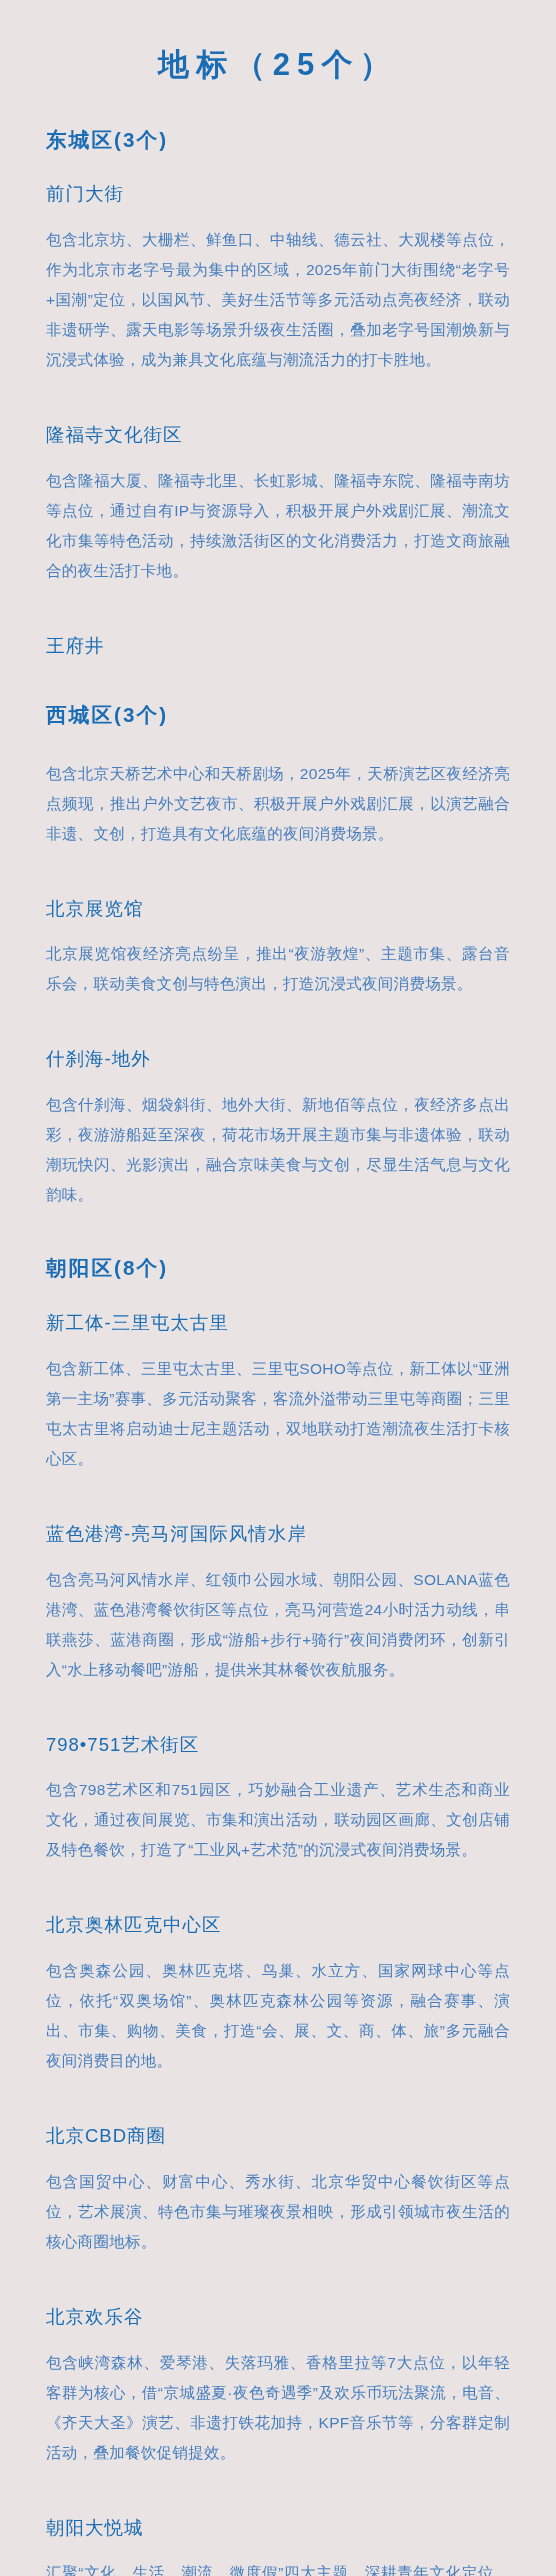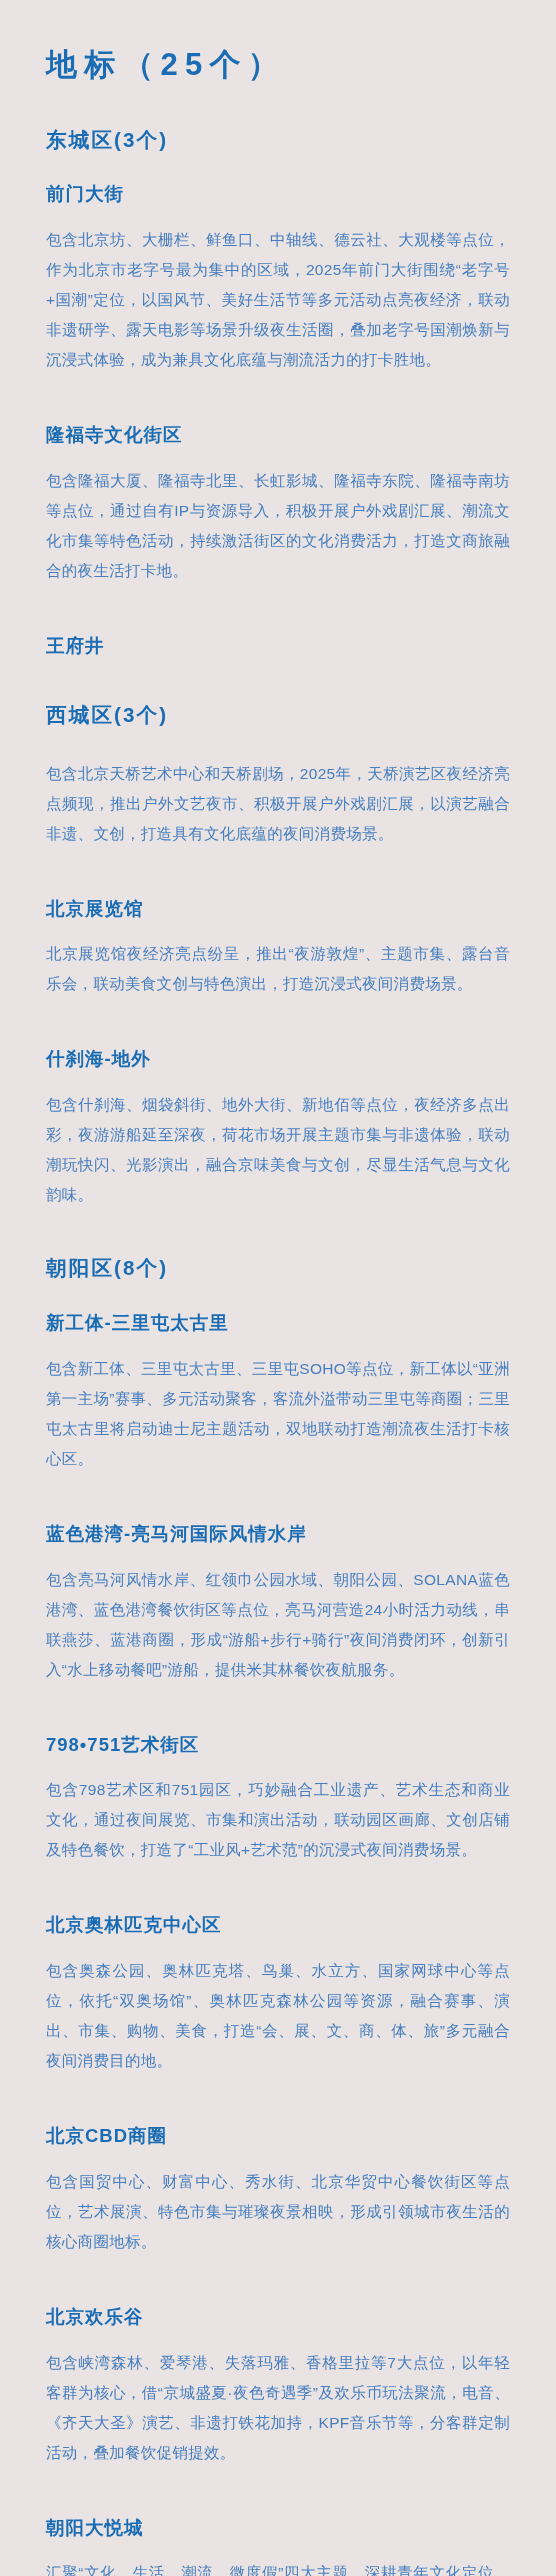--- a/index.html
+++ b/index.html
@@ -13,21 +13,21 @@
     height: 2809px;
     margin: 0 auto;
     background: var(--bg, #e9e4e3);
     font-family: "Liberation Sans", "DejaVu Sans", sans-serif;
     overflow: hidden;
     box-sizing: border-box;
     padding: 49px 46px 0 46px;
   }
   h1.page-title {
     margin: 0 0 10.3px 0;
-    text-align: left;
+    text-align: center;
     font-size: 31px;
     line-height: 1.05;
     font-weight: bold;
     letter-spacing: 7.2px;
     color: var(--head, #1a6cb4);
   }
   h2.district {
     margin: 46px 0 31px 0;
     text-align: left;
     font-size: 20.6px;
@@ -35,21 +35,21 @@
     font-weight: bold;
     letter-spacing: 2.1px;
     color: var(--head, #1a6cb4);
   }
   section.landmark { margin: 0; }
   section.landmark + section.landmark { margin-top: 49px; }
   section.landmark h3 {
     margin: 0 0 19.6px 0;
     font-size: 18.5px;
     line-height: 1.2;
-    font-weight: bold;
+    font-weight: normal;
     letter-spacing: 1px;
     color: var(--head, #1a6cb4);
   }
   section.landmark p {
     margin: 0;
     font-size: 15.5px;
     line-height: 30px;
     letter-spacing: 0.3px;
     font-weight: normal;
     color: var(--body, #467dbe);

